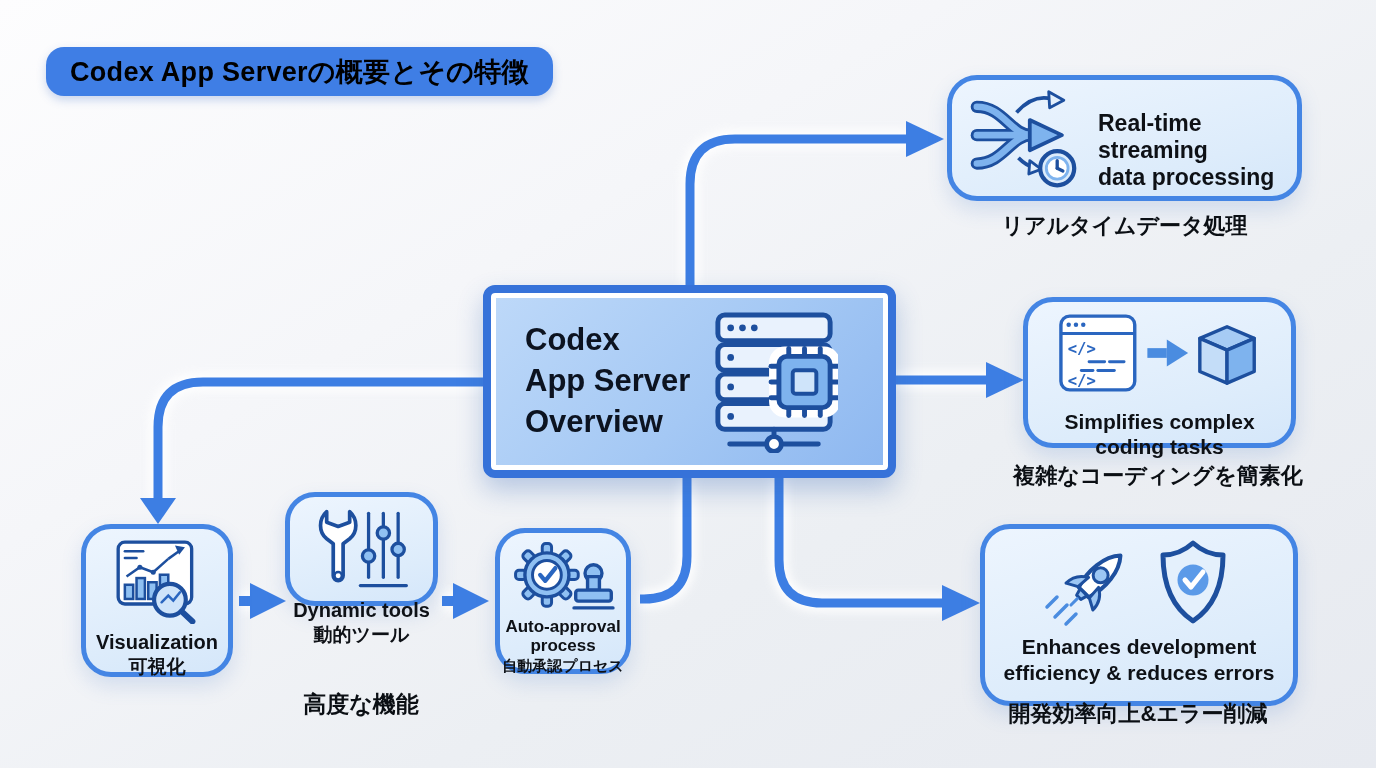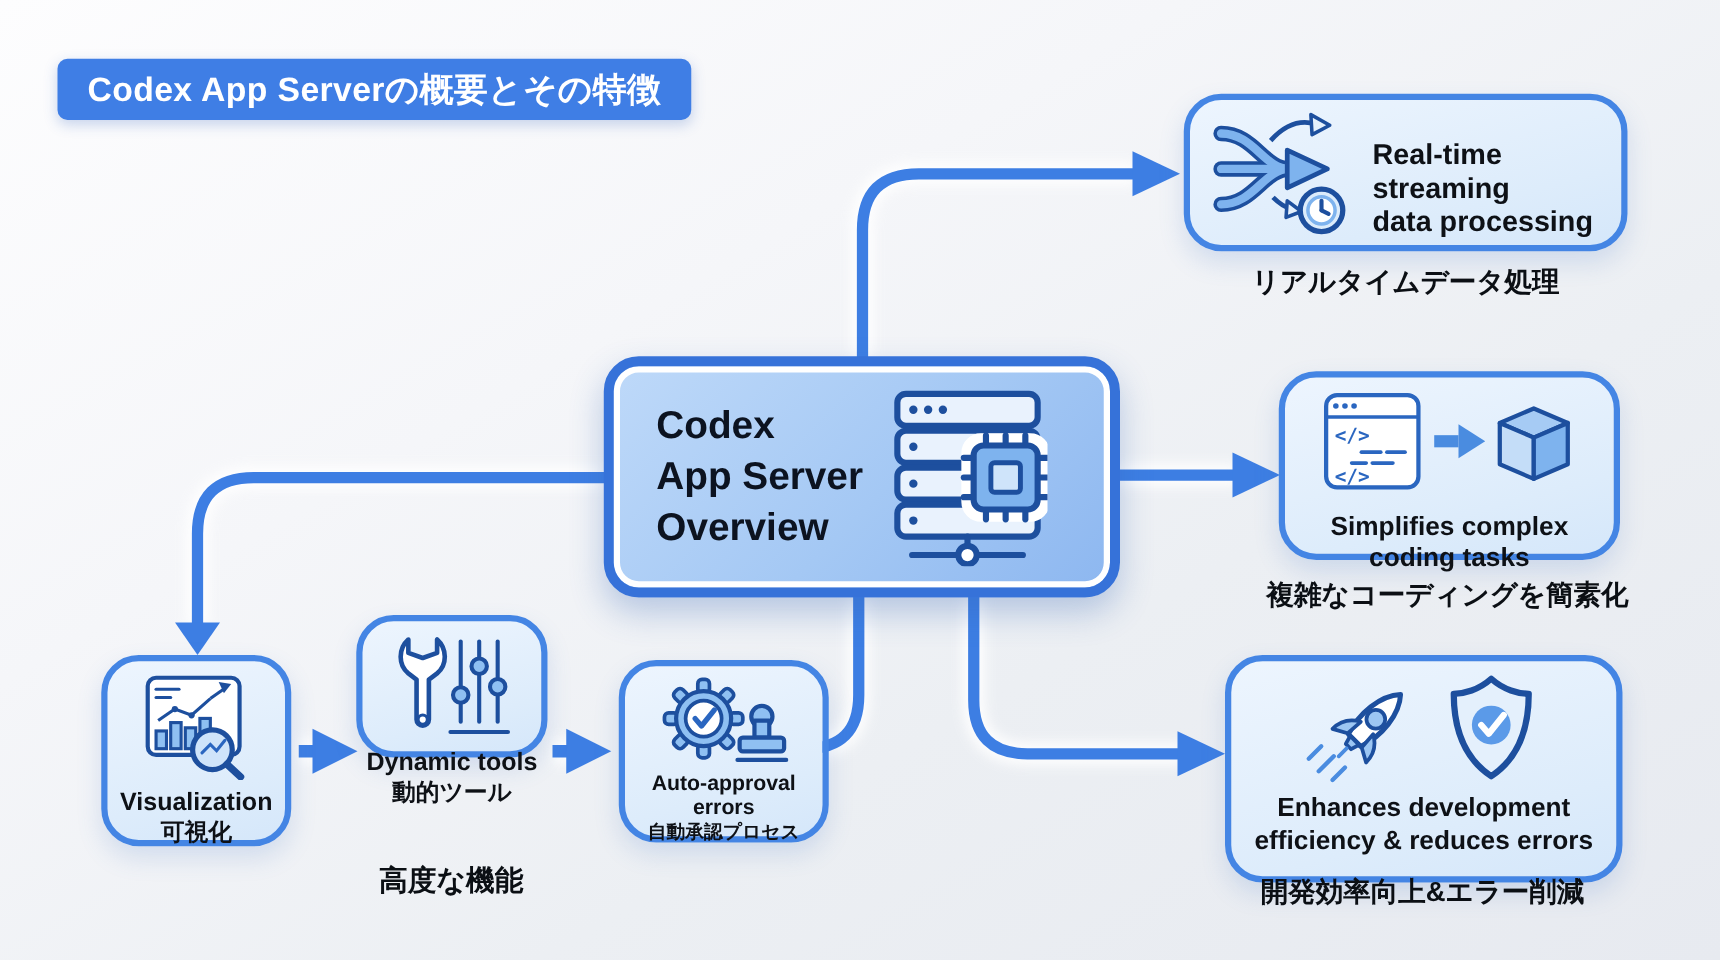--- a/index.html
+++ b/index.html
@@ -7,32 +7,32 @@
     position:relative;width:1376px;height:768px;overflow:hidden;
     background:linear-gradient(150deg,#fdfdfe 0%,#f5f6f9 35%,#ecEFf3 65%,#e7eaf0 100%);
     background-color:#eef0f4;
     font-family:"Liberation Sans","DejaVu Sans",sans-serif;
     color:#0e1116;
   }
   
   .badge{
     position:absolute;left:46px;top:47px;height:49px;
     display:inline-flex;align-items:center;padding:0 24px;
-    background:#3f7ee5;border-radius:8px;
-    color:#ffffff;font-size:27px;font-weight:bold;letter-spacing:.3px;
+    background:#3f7ee5;border-radius:18px;
+    color:#000000;font-size:27px;font-weight:bold;letter-spacing:.3px;
     box-shadow:0 4px 10px rgba(50,100,190,.25);
     white-space:nowrap;
     justify-content:flex-end;
   }
   
   .wires{position:absolute;left:0;top:0;z-index:1;}
   
   .center-node{
     position:absolute;left:483px;top:285px;width:413px;height:193px;
-    box-sizing:border-box;border:8px solid #3672d9;border-radius:28px;
+    box-sizing:border-box;border:8px solid #3672d9;border-radius:12px;
     background:linear-gradient(135deg,#bed9f9 0%,#a4c8f4 55%,#8db7f0 100%);
     box-shadow:inset 0 0 0 5px #ffffff,0 12px 26px rgba(50,100,180,.30);
     display:flex;align-items:center;padding-left:34px;gap:20px;z-index:2;
   }
   .center-title{font-size:31px;font-weight:bold;line-height:1.32;color:#0c1320;white-space:nowrap;}
   
   .fbox{
     position:absolute;box-sizing:border-box;border:5px solid #4485e4;border-radius:30px;
     background:linear-gradient(165deg,#edf5fe 0%,#ddecfb 70%,#d5e7fa 100%);
     box-shadow:0 9px 20px rgba(70,120,200,.18);z-index:2;
@@ -42,21 +42,21 @@
   .f-simplify{left:1023px;top:297px;width:273px;height:151px;display:flex;flex-direction:column;align-items:center;}
   .f-simplify .txt{font-size:21px;font-weight:bold;line-height:1.2;text-align:center;white-space:nowrap;}
   .f-enhance{left:980px;top:524px;width:318px;height:182px;display:flex;flex-direction:column;align-items:center;}
   .f-enhance .txt{font-size:21px;font-weight:bold;line-height:1.22;text-align:center;white-space:nowrap;}
   .caption{
     position:absolute;z-index:2;font-weight:bold;font-size:22px;text-align:center;color:#0b0f14;white-space:nowrap;
   }
   .pbox{display:flex;flex-direction:column;align-items:center;}
   .p-vis{left:81px;top:524px;width:152px;height:153px;}
   .p-dyn{left:285px;top:492px;width:153px;height:114px;}
-  .p-auto{left:495px;top:528px;width:168px;height:146px;}
+  .p-auto{left:495px;top:528px;width:136px;height:146px;}
   .pbox .en{font-size:20px;font-weight:bold;line-height:1.25;white-space:nowrap;}
   .pbox .ja{font-size:19px;font-weight:bold;line-height:1.3;white-space:nowrap;}
   .p-auto .en{font-size:17px;line-height:1.12;}
   .p-auto .ja{font-size:15px;line-height:1.25;margin-top:2px;text-align:right;}
   .icon{flex:0 0 auto;}
 </style>
 </head>
 <body>
 
 <div class="stage">
@@ -307,17 +307,17 @@
         <path d="M-8 0 L-2 7 L10 -8" fill="none" stroke="#2a66c0" stroke-width="5" stroke-linecap="round" stroke-linejoin="round"></path>
       </g>
       <g transform="translate(74,26)">
         <circle cx="23" cy="12" r="10" fill="#8fc0f2" stroke="#1d4f9e" stroke-width="4"></circle>
         <rect x="16" y="16" width="14" height="16" fill="#8fc0f2" stroke="#1d4f9e" stroke-width="4" stroke-linejoin="round"></rect>
         <rect x="2" y="32" width="42" height="13" rx="3" fill="#8fc0f2" stroke="#1d4f9e" stroke-width="4"></rect>
         <line x1="0" y1="53" x2="46" y2="53" stroke="#1d4f9e" stroke-width="4" stroke-linecap="round"></line>
       </g>
     </svg>
     <div class="en" style="margin-top:4px;">Auto-approval</div>
-    <div class="en">errors</div>
+    <div class="en">process</div>
     <div class="ja">自動承認プロセス</div>
   </div>
 
 </div>
 
 </body></html>

